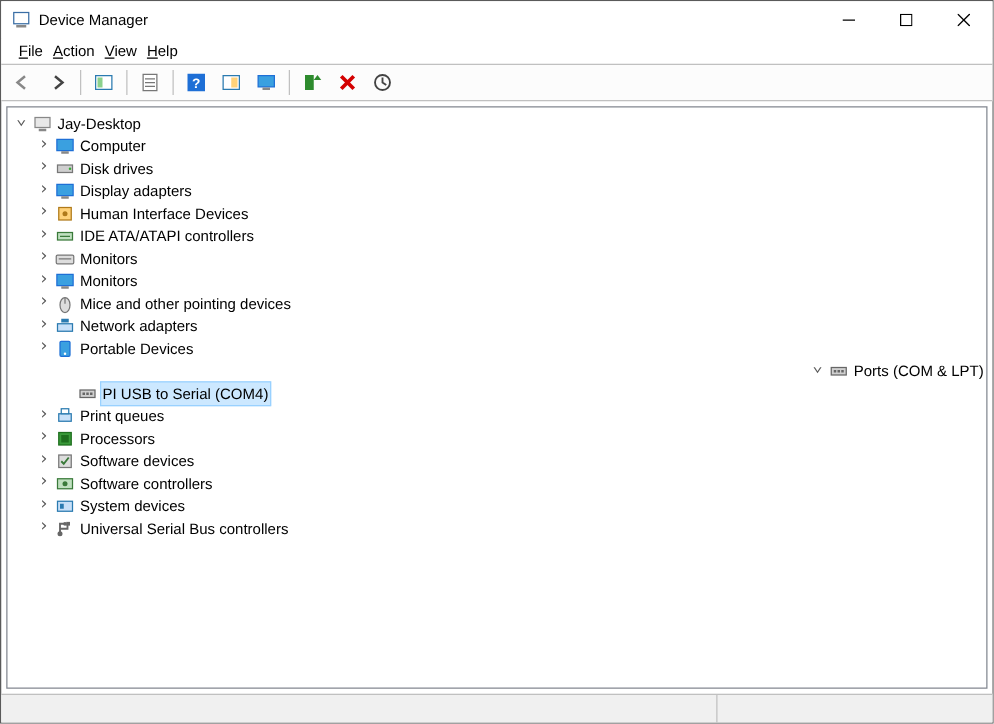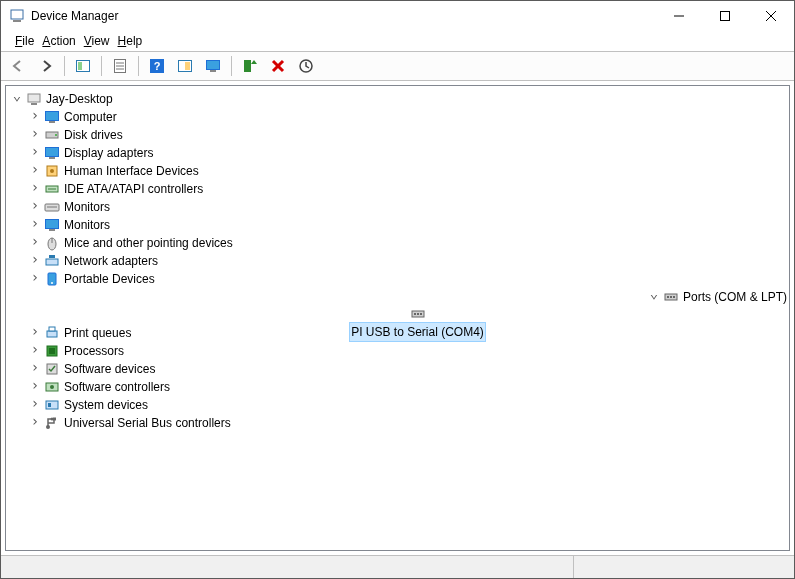--- a/index.html
+++ b/index.html
@@ -256,21 +256,21 @@
           <span class="ico">
             <svg width="16" height="16">
               <rect x="2" y="5" width="12" height="6" fill="#d0d0d0" stroke="#666"></rect>
               <rect x="4" y="7" width="2" height="2" fill="#666"></rect>
               <rect x="7" y="7" width="2" height="2" fill="#666"></rect>
               <rect x="10" y="7" width="2" height="2" fill="#666"></rect>
             </svg>
           </span>
           <span class="label">Ports (COM &amp; LPT)</span>
         </div>
-        <div class="node selected" style="padding-left: 40px; flex-direction: column;">
+        <div class="node selected" style="padding-left: 40px;">
           <span class="twisty none"></span>
           <span class="ico">
             <svg width="16" height="16">
               <rect x="2" y="5" width="12" height="6" fill="#d0d0d0" stroke="#666"></rect>
               <rect x="4" y="7" width="2" height="2" fill="#666"></rect>
               <rect x="7" y="7" width="2" height="2" fill="#666"></rect>
               <rect x="10" y="7" width="2" height="2" fill="#666"></rect>
             </svg>
           </span>
           <span class="label">PI USB to Serial (COM4)</span>

